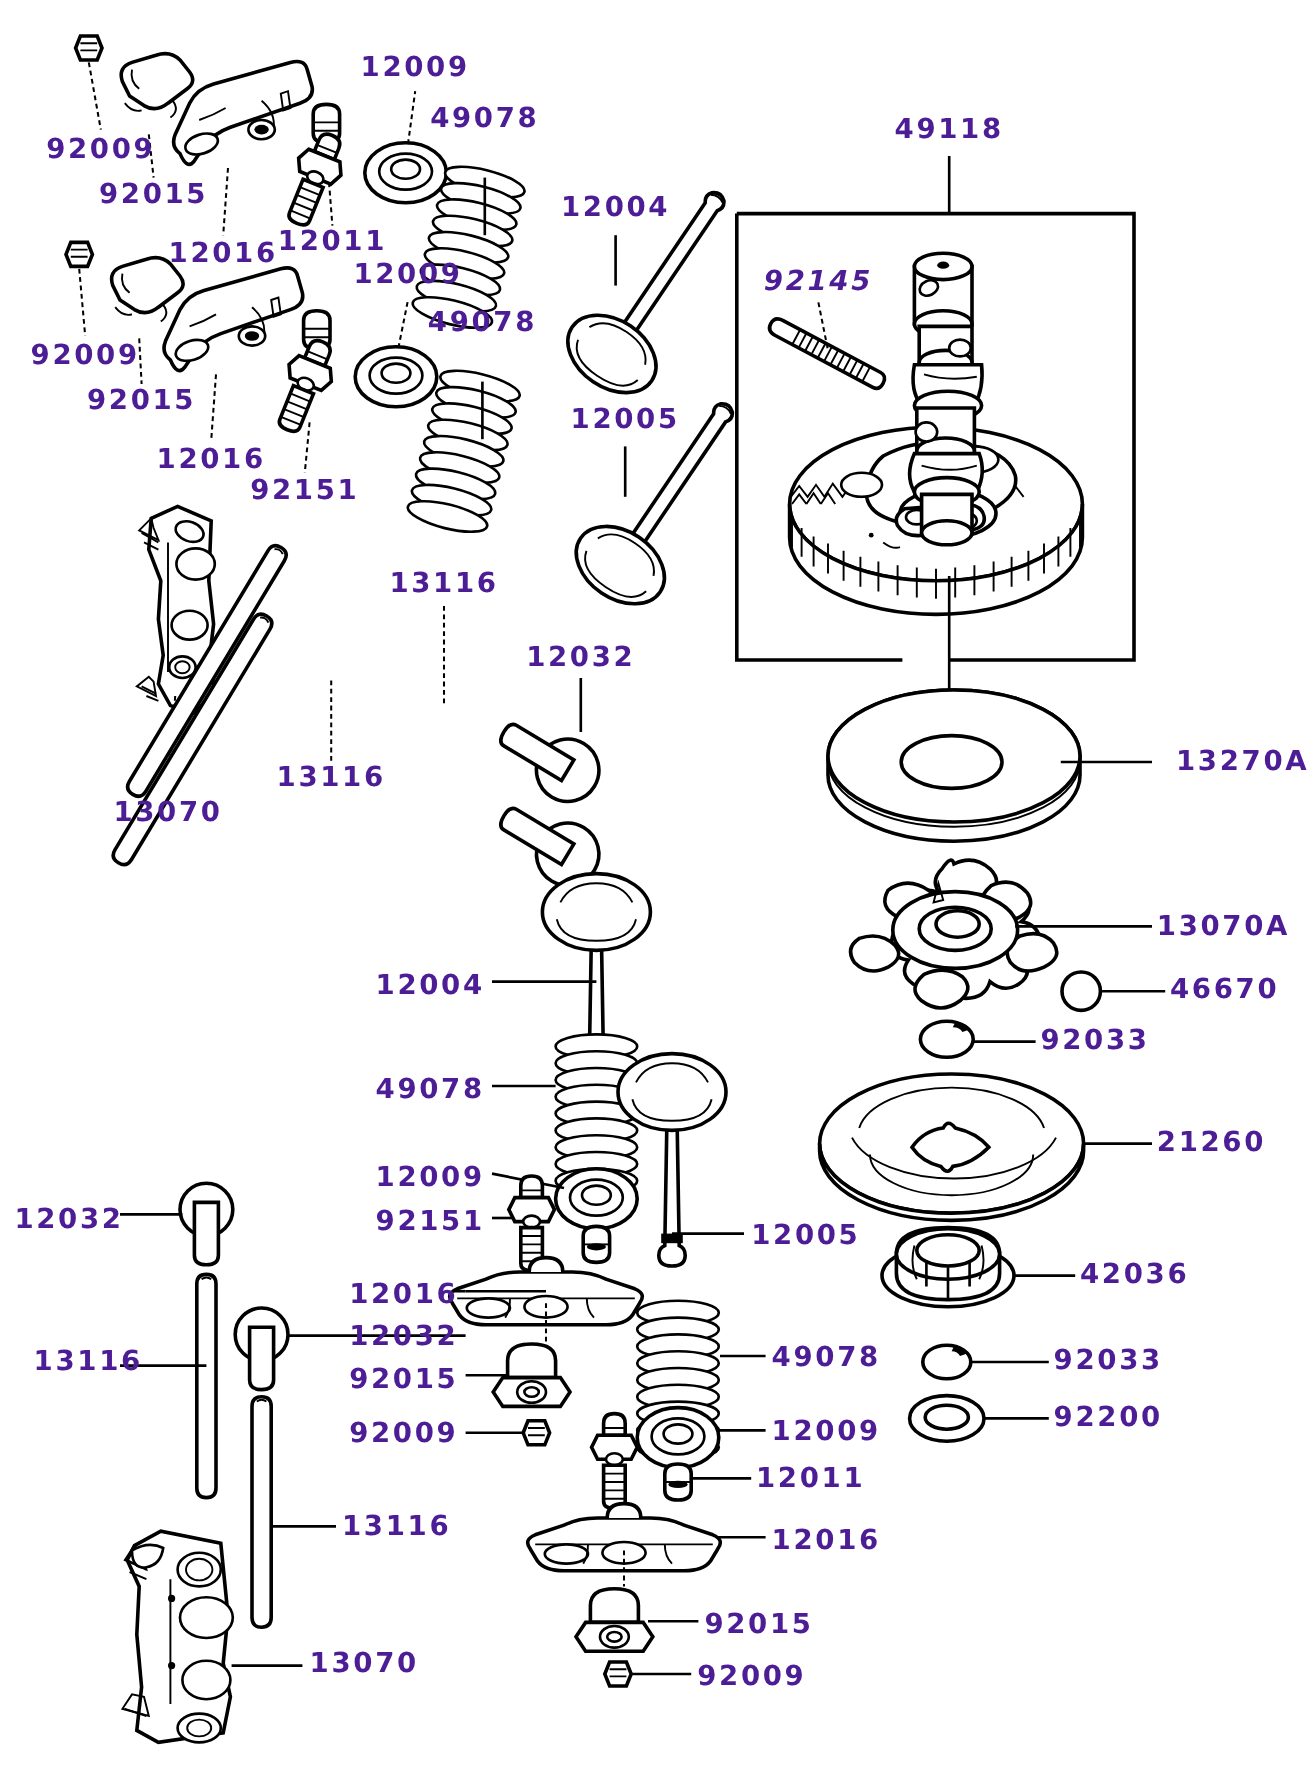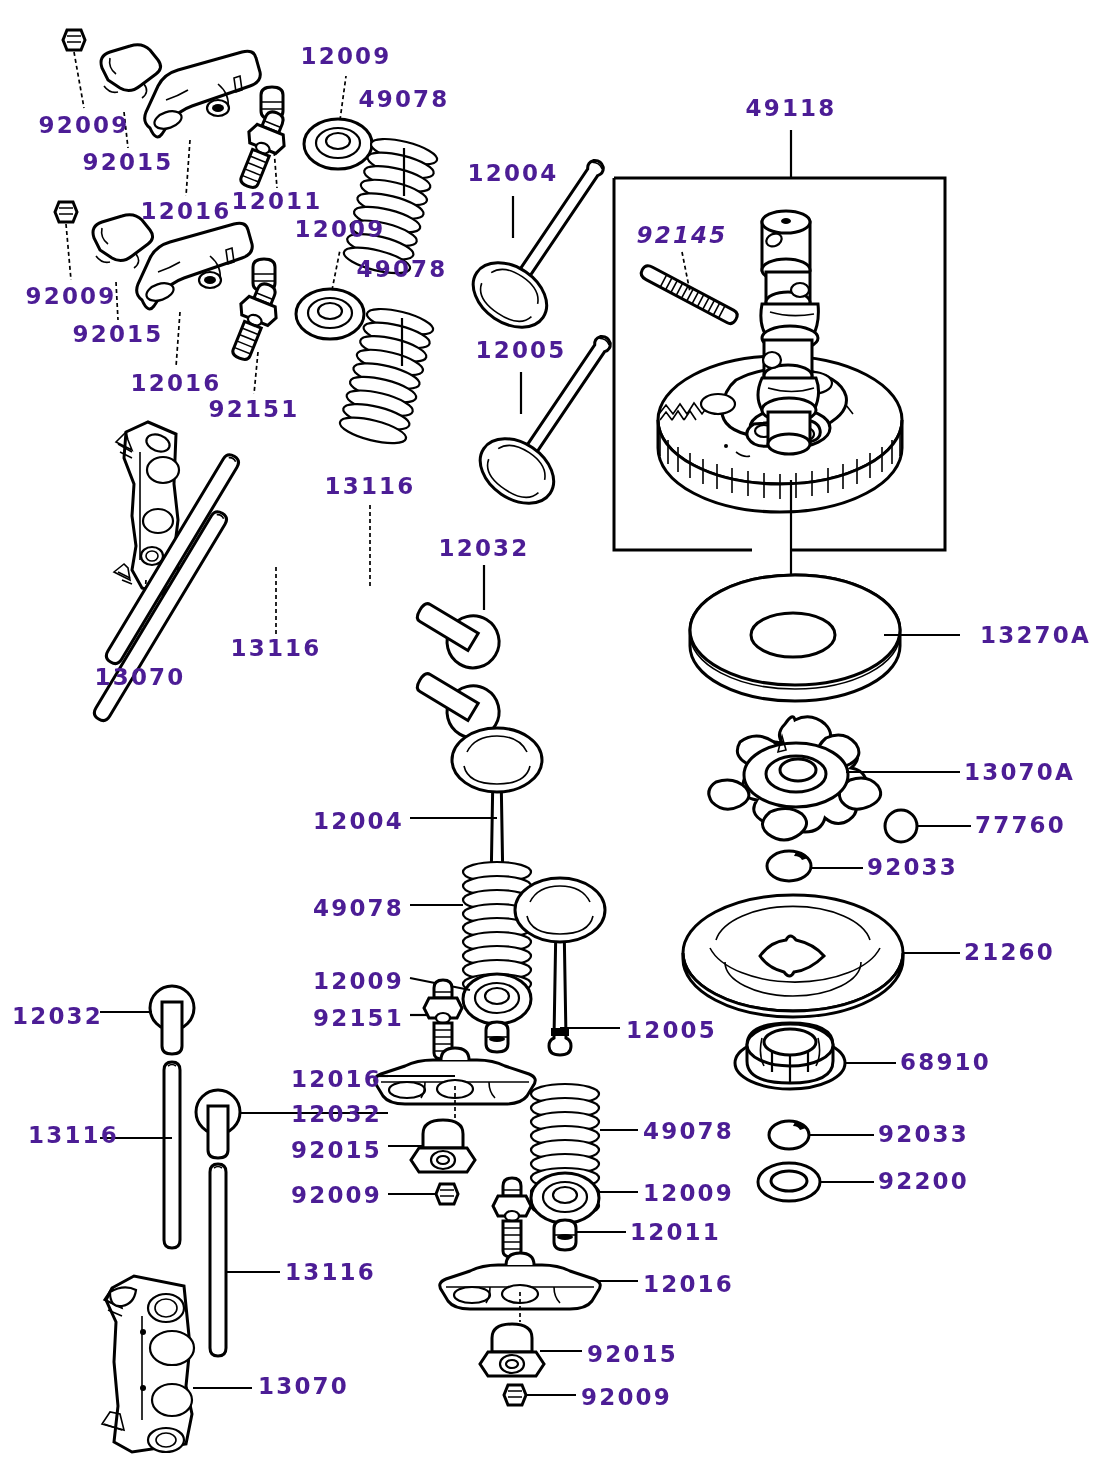--- a/index.html
+++ b/index.html
@@ -565,24 +565,24 @@
   <div class="lbl c" style="left:791px; top:97px;text-align:center;">49118</div>
   <div class="lbl c" style="left:682px; top:224px;font-style:italic;">92145</div>
 
   <div class="lbl c" style="left:370px; top:475px;">13116</div>
   <div class="lbl c" style="left:484px; top:537px;">12032</div>
   <div class="lbl c" style="left:276px; top:637px;">13116</div>
   <div class="lbl c" style="left:140px; top:666px;">13070</div>
 
   <div class="lbl" style="left:964px; top:624px;margin-left:16px;">13270A</div>
   <div class="lbl" style="left:964px; top:761px;text-align:right;">13070A</div>
-  <div class="lbl" style="left:975px; top:814px;">77760</div>
+  <div class="lbl" style="left:975px; top:814px;">46670</div>
   <div class="lbl" style="left:867px; top:856px;">92033</div>
   <div class="lbl" style="left:964px; top:941px;">21260</div>
-  <div class="lbl" style="left:900px; top:1051px;">68910</div>
+  <div class="lbl" style="left:900px; top:1051px;">42036</div>
   <div class="lbl" style="left:878px; top:1123px;">92033</div>
   <div class="lbl" style="left:878px; top:1170px;">92200</div>
 
   <div class="lbl r" style="left:404px; top:810px;">12004</div>
   <div class="lbl r" style="left:404px; top:897px;">49078</div>
   <div class="lbl r" style="left:404px; top:970px;">12009</div>
   <div class="lbl r" style="left:404px; top:1007px;">92151</div>
   <div class="lbl" style="left:626px; top:1019px;">12005</div>
 
   <div class="lbl r" style="left:382px; top:1068px;">12016</div>

